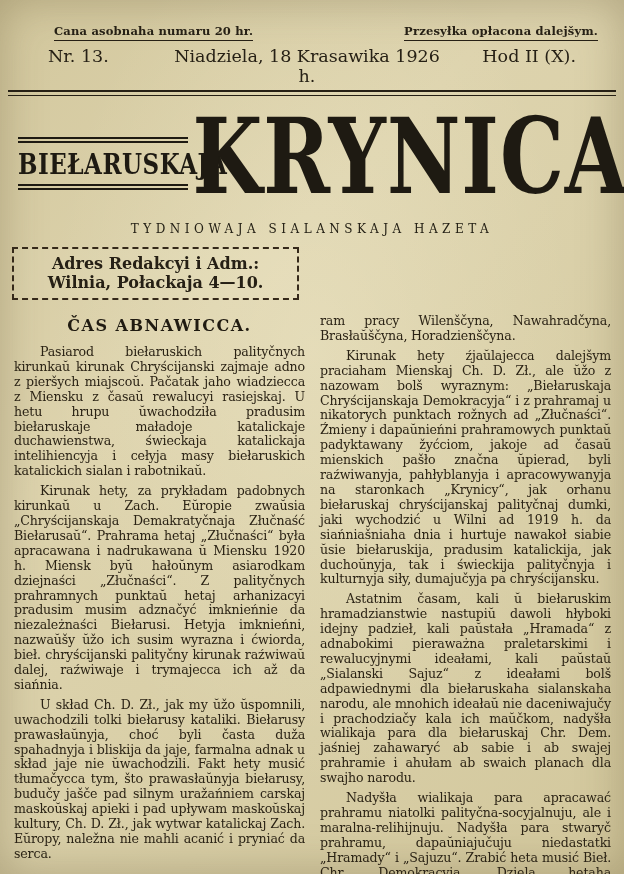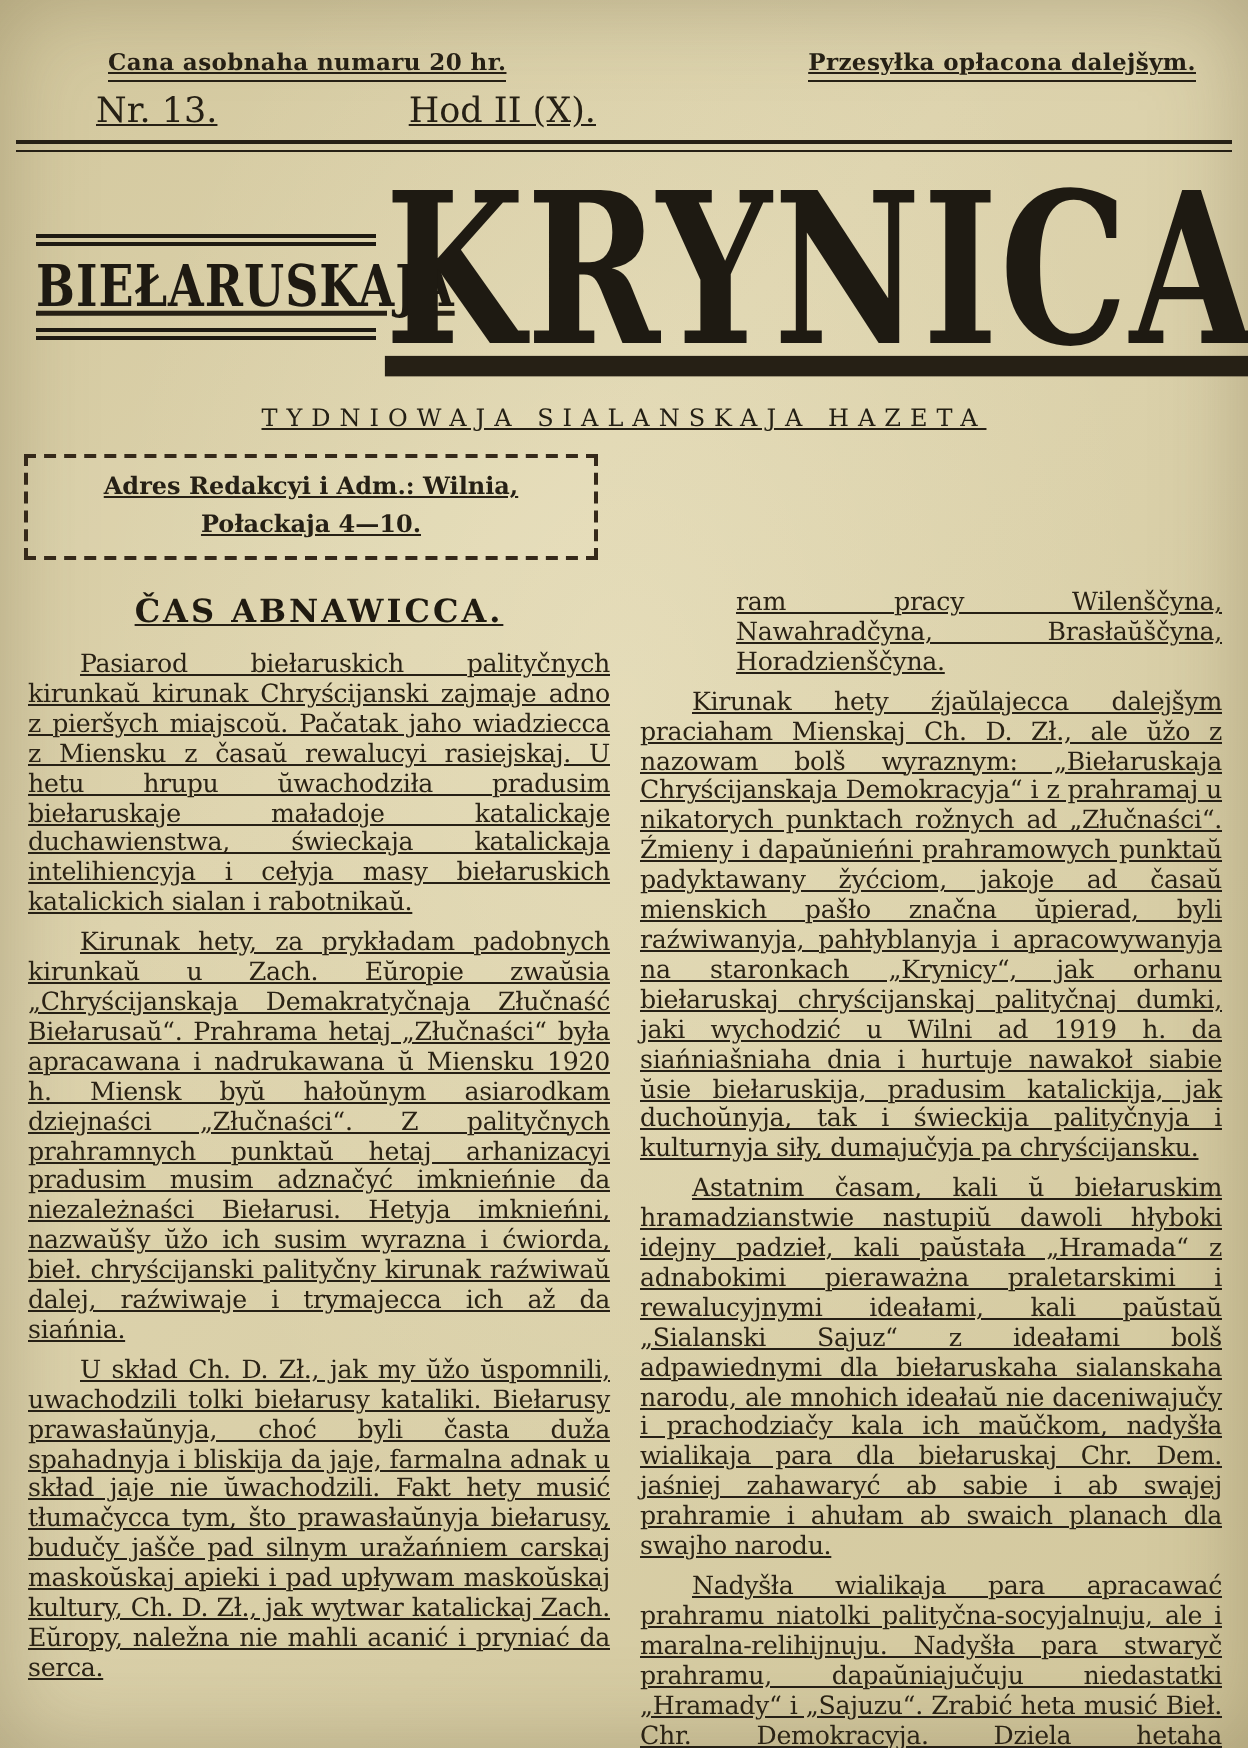--- a/index.html
+++ b/index.html
@@ -12,21 +12,20 @@
     position: relative;
   }
   .paper {
     width: 624px; height: 874px;
     background:
       radial-gradient(ellipse at 50% 40%, rgba(255,250,225,0.25), rgba(0,0,0,0) 60%),
       linear-gradient(135deg, #d3c89e 0%, #ddd3ad 35%, #d8cea6 70%, #d2c79c 100%);
     box-shadow: inset 0 0 46px rgba(96,82,48,0.35);
     padding-top: 24px;
     position: relative;
-    text-decoration: underline;
   }
 
   
   .top-notes {
     display: flex; justify-content: space-between;
     padding: 0 26px 0 54px;
   }
   .note {
     font-size: 11.5px; font-weight: bold; letter-spacing: 0.2px;
     border-bottom: 1.5px solid #262015; padding-bottom: 2px;
@@ -73,21 +72,21 @@
     margin-top: 4px; color: #242015; white-space: nowrap;
   }
 
   
   .info-row {
     display: flex; gap: 3px; padding: 0 12px; margin-top: 11px;
   }
   .info-box {
     border: 2px dashed #35291a;
     padding: 5px 8px 6px 8px;
-    font-size: 12px; font-weight: bold;
+    font-size: 16px; font-weight: bold;
     line-height: 19px; text-align: center;
     background: rgba(255,250,230,0.08);
   }
   .info-box.address { width: 287px; }
   .info-box.price { flex: 1; }
 
   
   .article {
     display: flex; gap: 15px;
     padding: 14px 12px 0 14px;
@@ -96,34 +95,35 @@
   .article-title {
     text-align: center; font-size: 16px; font-weight: bold;
     letter-spacing: 1.5px; margin: 2px 0 10px 0; color: #201b11;
   }
   .col p {
     font-size: 12.6px; line-height: 14.9px;
     text-align: justify; text-indent: 26px;
     margin-bottom: 5px; letter-spacing: -0.15px;
     color: #2b2315;
   }
-  .col p.no-indent { text-indent: 0; margin-left: 48px; }
+  .col p.no-indent { text-indent: 0; }
 </style>
 </head>
 <body>
 
 <div class="paper">
 
   <div class="top-notes">
     <span class="note">Cana asobnaha numaru 20 hr.</span>
     <span class="note">Przesyłka opłacona dalejšym.</span>
   </div>
 
   <div class="issue-line">
     <span class="issue-no">Nr. 13.</span>
+    <span class="issue-date">Niadziela, 18 Krasawika 1926 h.</span>
     <span class="issue-vol">Hod II (X).</span>
   </div>
   <div class="rule-double"></div>
 
   <div class="masthead">
     <div class="mast-left">
       <div class="mini-rule"></div>
       <div class="mast-small">BIEŁARUSKAJA</div>
       <div class="mini-rule"></div>
     </div>

